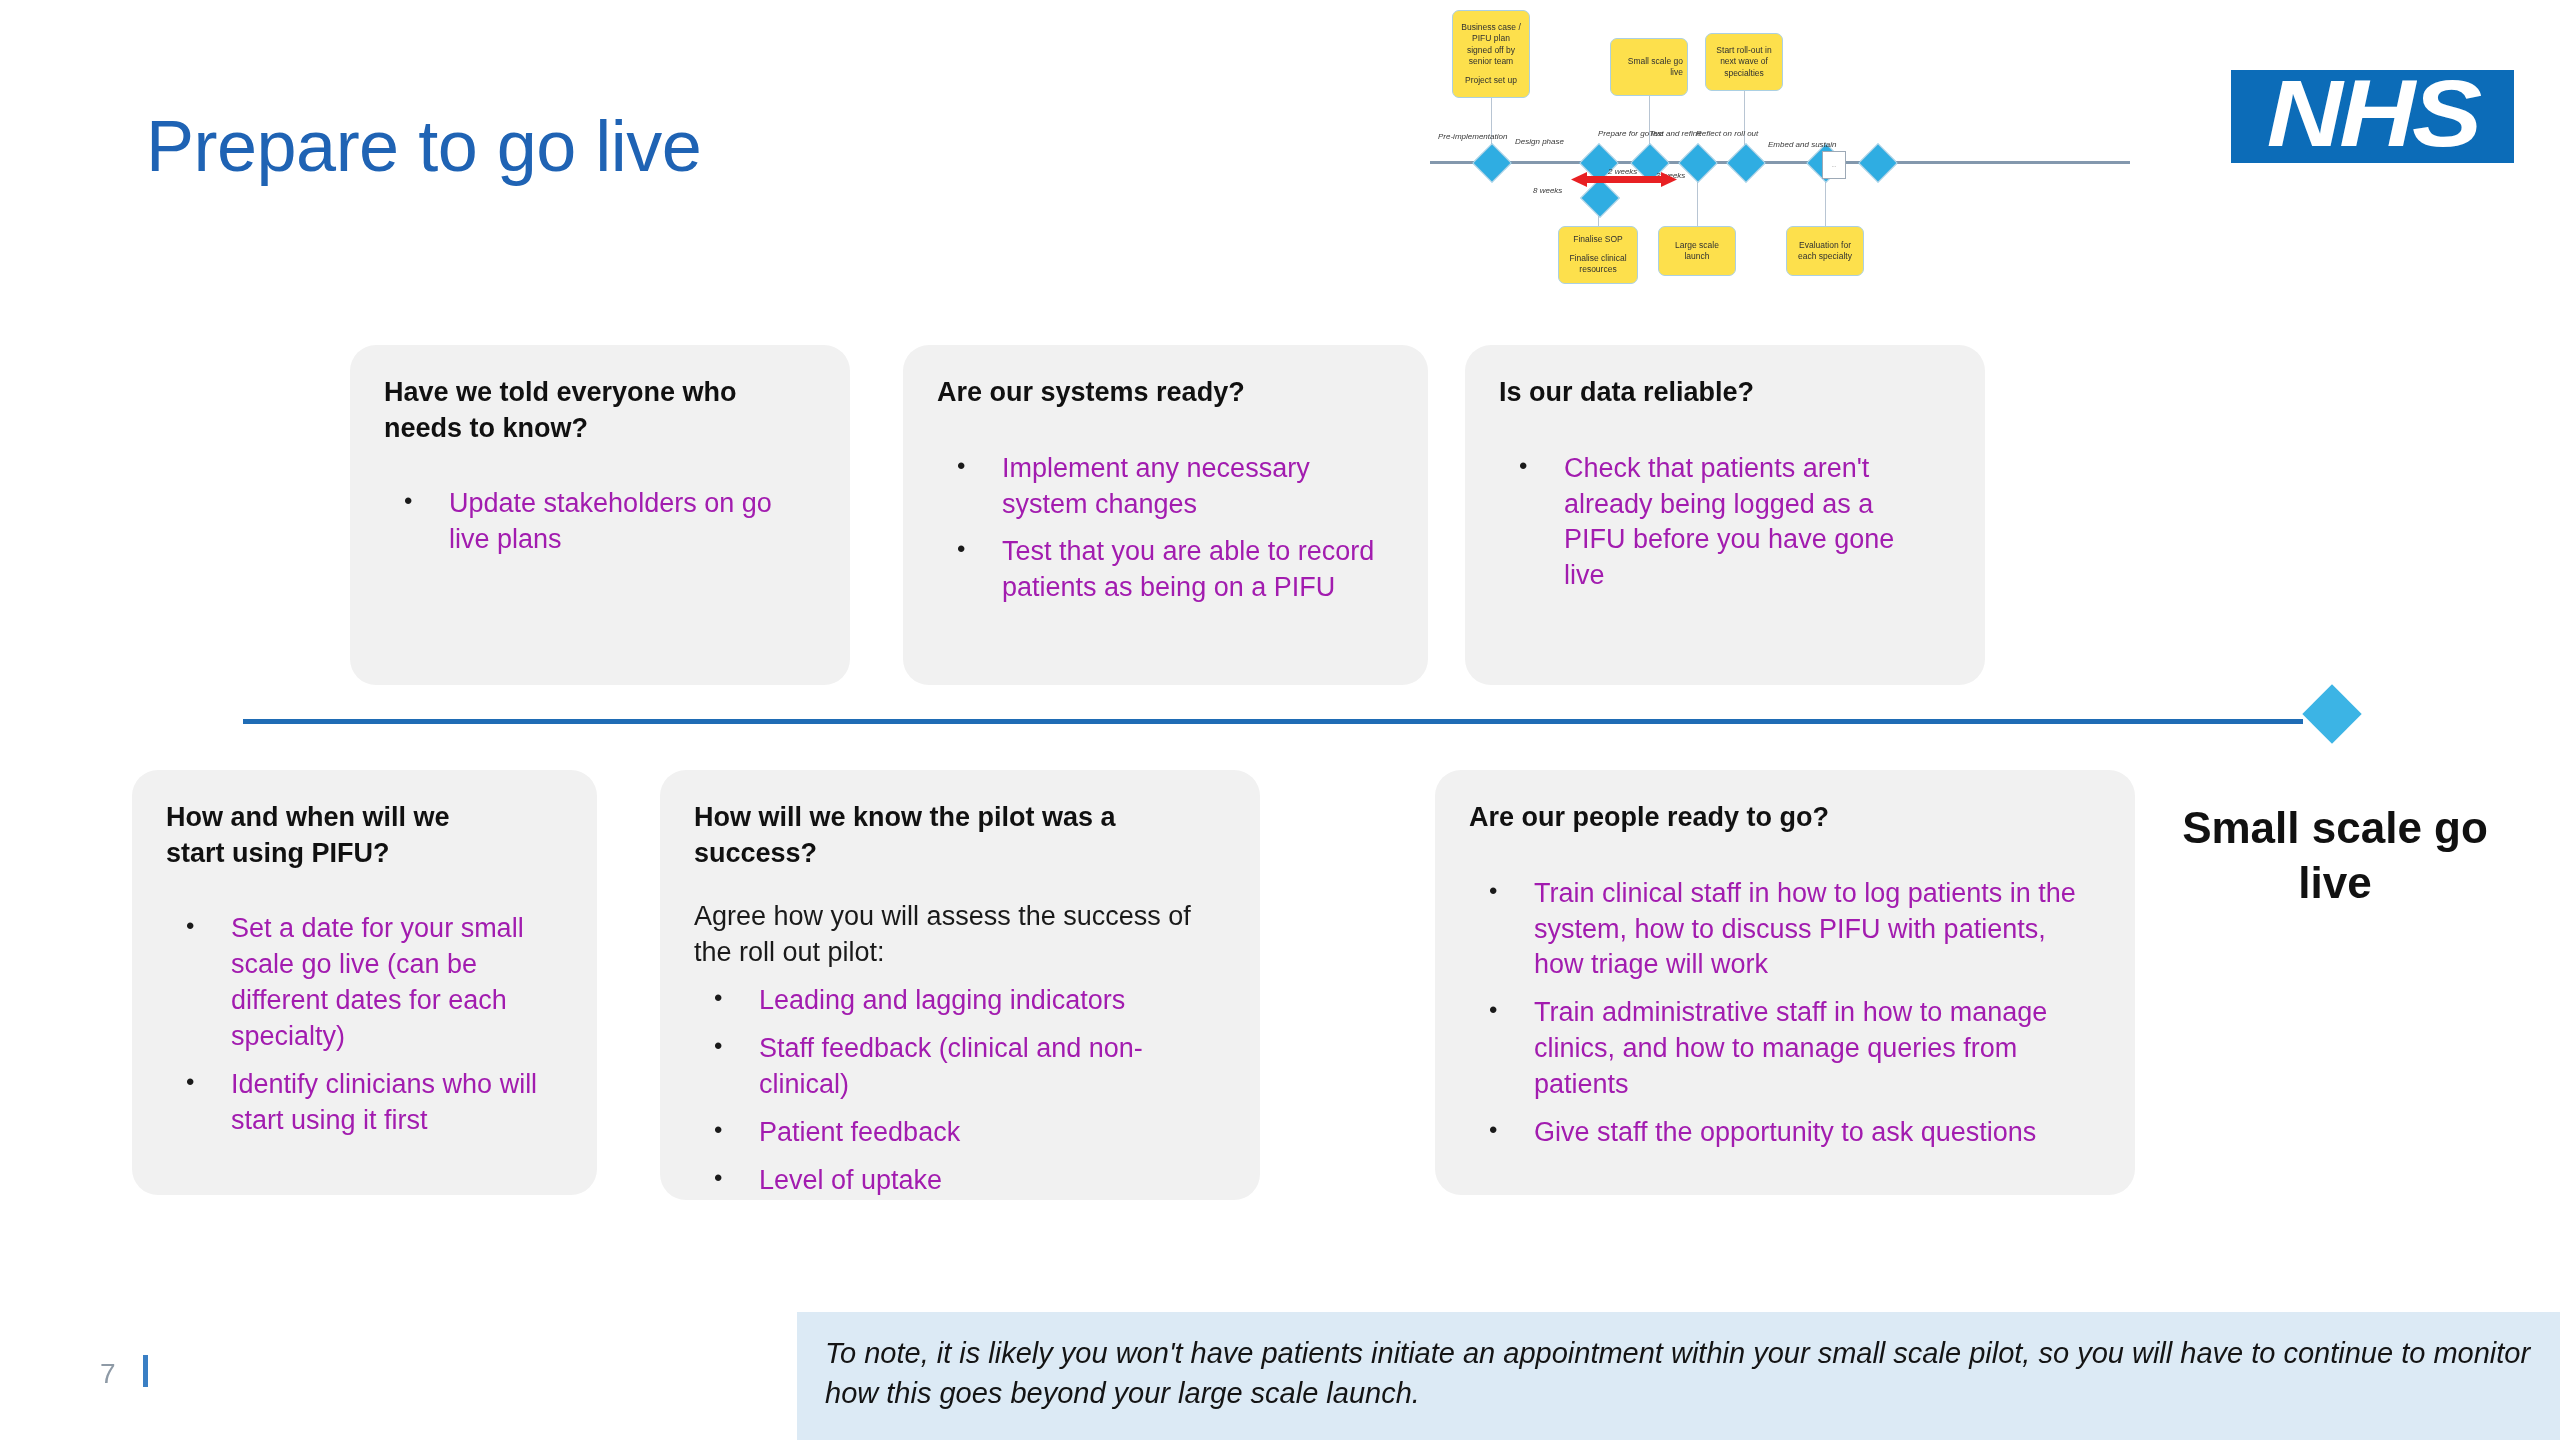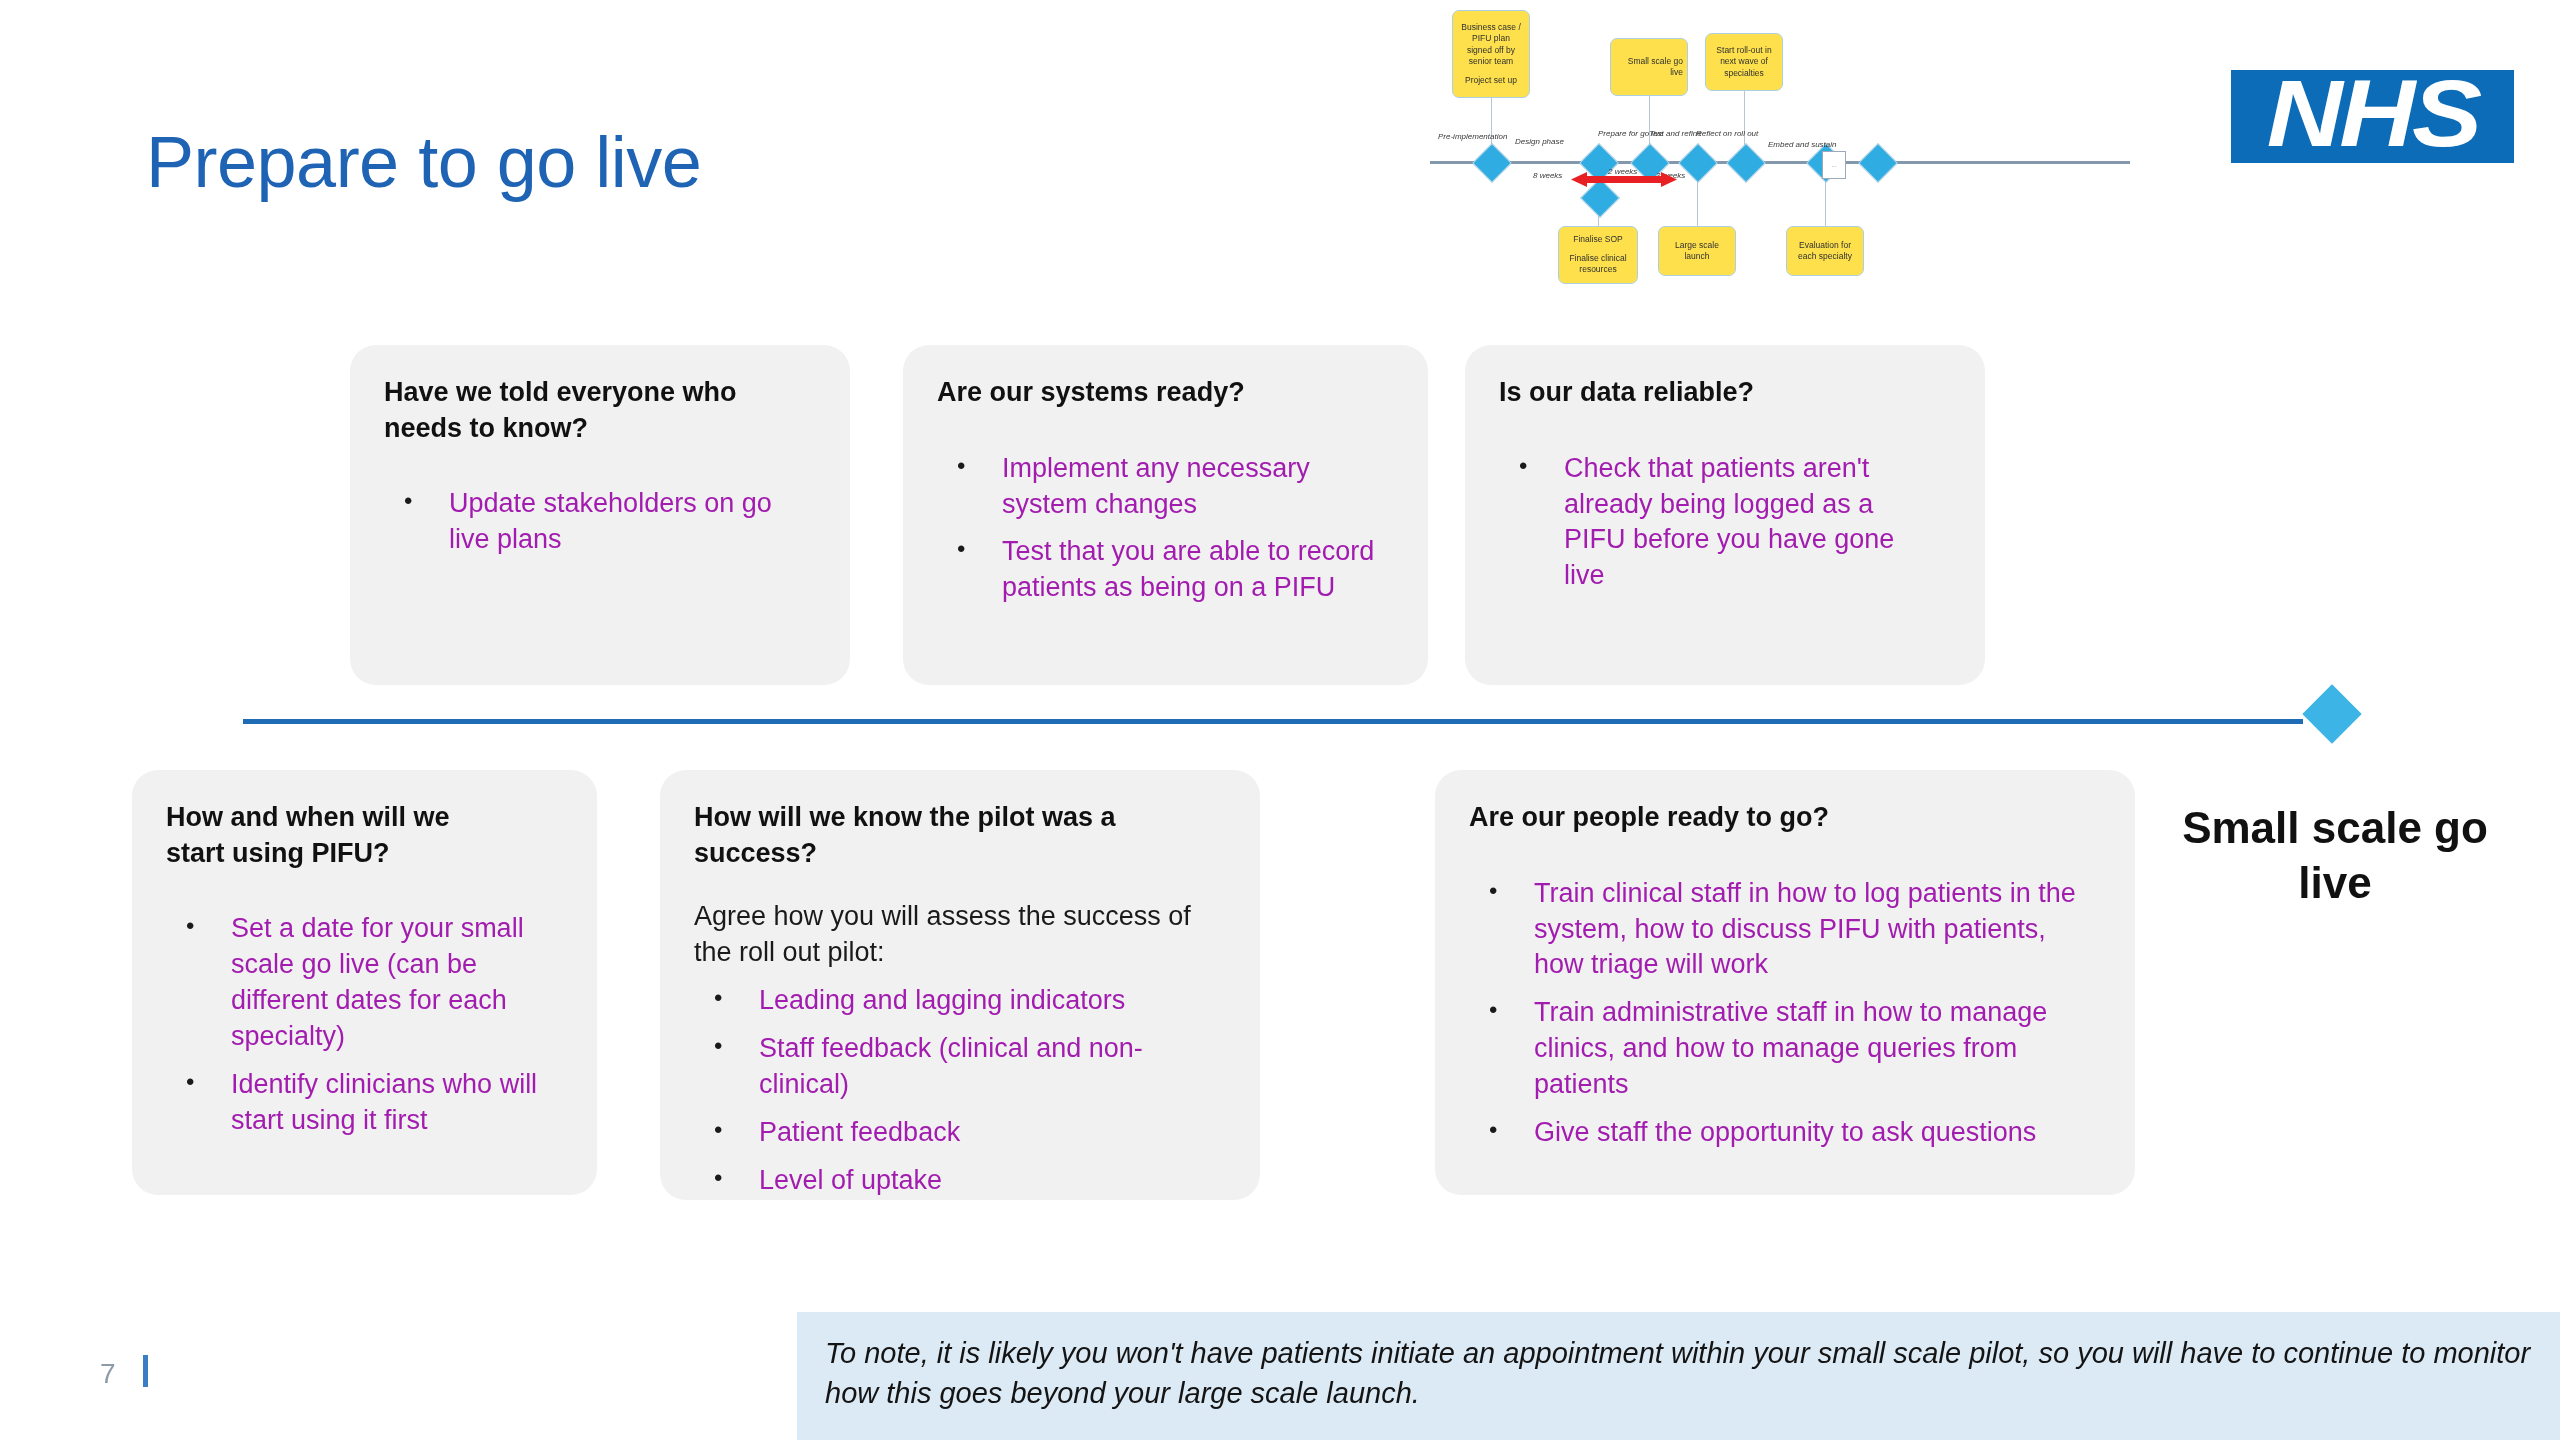--- a/index.html
+++ b/index.html
@@ -20,21 +20,20 @@
   .slide-title {
     position: absolute;
     left: 146px;
     top: 110px;
     font-size: 72px;
     font-weight: 400;
     color: #1f63b4;
     letter-spacing: -0.5px;
     line-height: 1;
     white-space: nowrap;
-    margin-top: 16px;
   }
 
   
   .nhs-logo {
     position: absolute;
     left: 2231px;
     top: 70px;
     width: 283px;
     height: 93px;
     background: #0c6cb8;
@@ -332,21 +331,21 @@
   <div class="tl-diamond" style="left:434px; top:145px;"></div>
 
   <div class="tl-smallbox">...</div>
 
   <div class="tl-label" style="left:8px; top:128px;">
     <span>Pre-implementation</span>
   </div>
   <div class="tl-label" style="left:85px; top:133px;">
     <span>Design phase</span>
   </div>
-  <div class="tl-label" style="left:103px; top:167px;">
+  <div class="tl-label" style="left:103px; top:182px;">
     <span>8 weeks</span>
   </div>
   <div class="tl-label" style="left:168px; top:125px;">
     <span>Prepare for go live</span>
   </div>
   <div class="tl-label" style="left:178px; top:163px;">
     <span>2 weeks</span>
   </div>
   <div class="tl-label" style="left:219px; top:125px;">
     <span>Test and refine</span>

